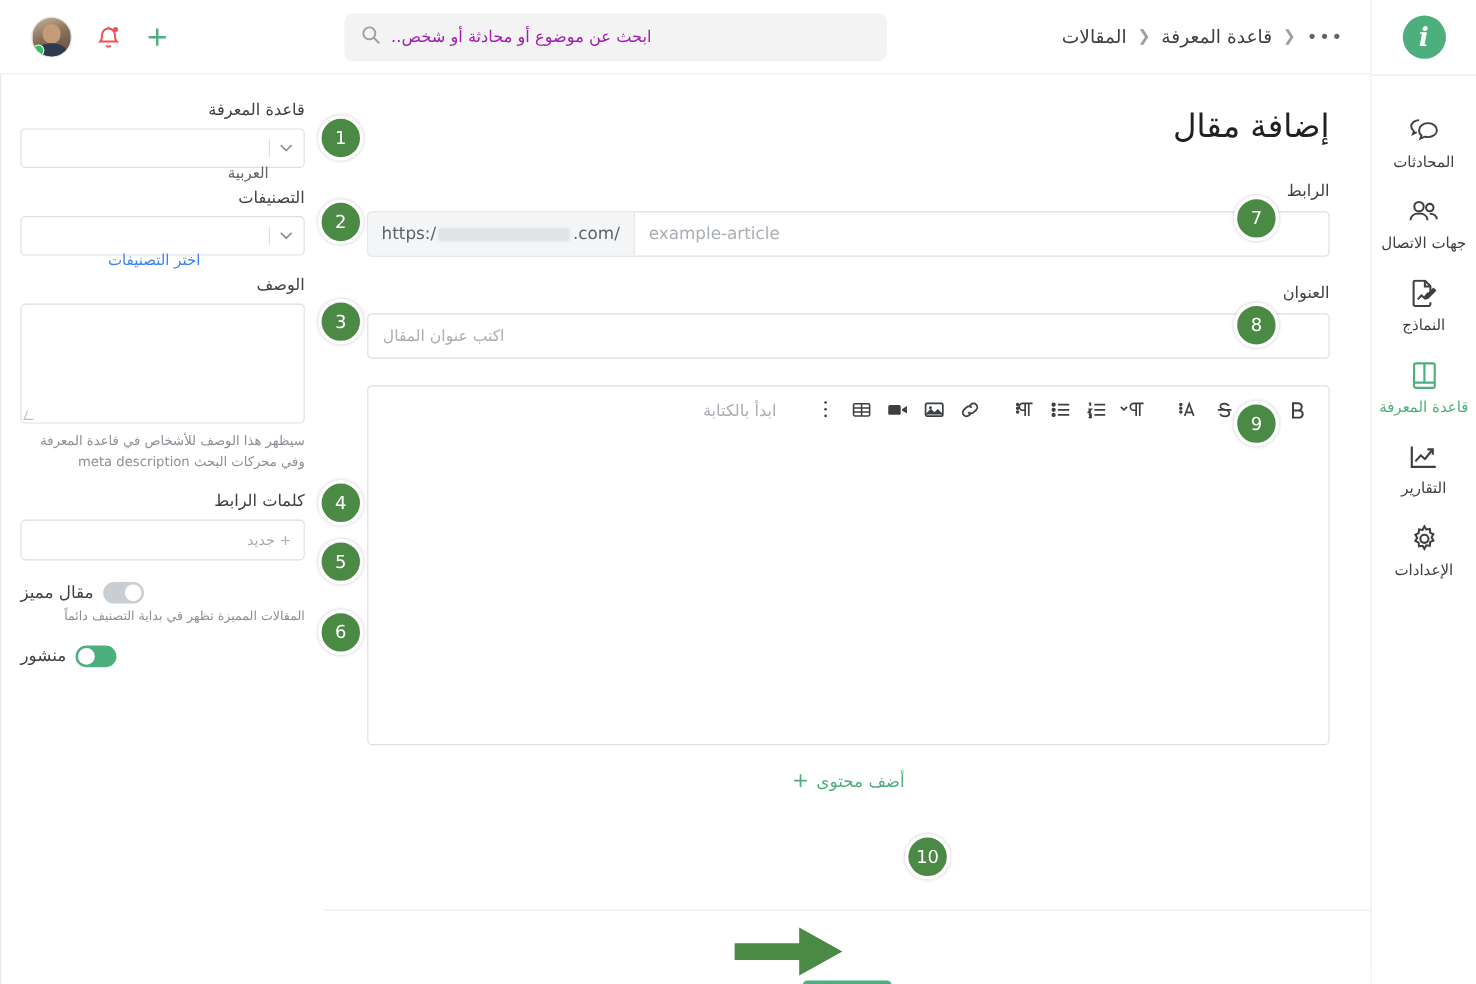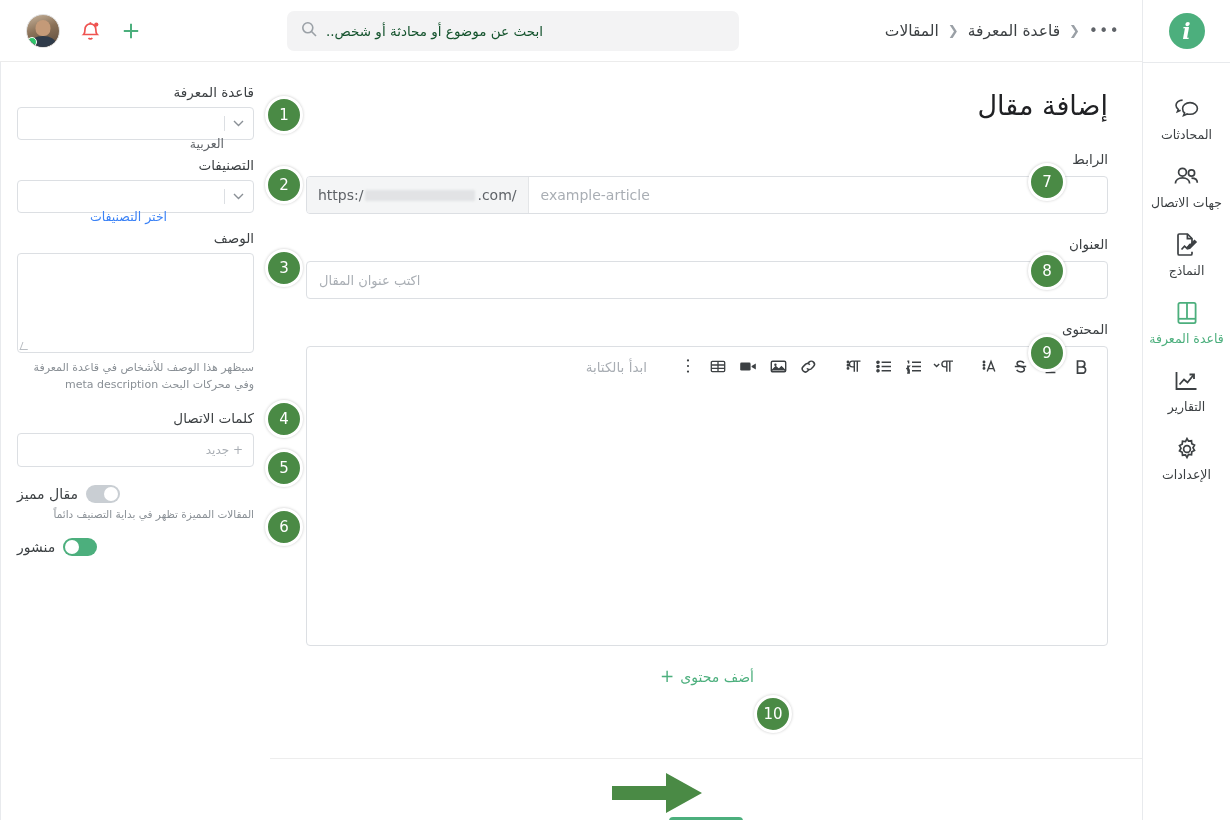--- a/index.html
+++ b/index.html
@@ -47,21 +47,21 @@
   .bc-item { cursor: pointer; white-space: nowrap; }
   .bc-sep { color: #9aa0a6; font-size: 13px; }
   .bc-dots { color: #5f6368; letter-spacing: 1.5px; font-size: 15px; cursor: pointer; }
 
   .search-wrap { margin-right: auto; margin-left: auto; }
   .search-box {
     width: 452px; height: 40px; background: #f3f3f4; border-radius: 7px;
     display: flex; align-items: center; justify-content: flex-end;
     padding: 0 14px; gap: 9px; cursor: text;
   }
-  .search-ph { font-size: 13.5px; color: #14532d; }
+  .search-ph { font-size: 13.5px; color: #a21caf; }
 
   .topleft { display: flex; align-items: center; gap: 20px; margin-left: 26px; flex-direction: row-reverse; }
   .avatar {
     position: relative; width: 34px; height: 34px; border-radius: 50%;
     background: linear-gradient(160deg,#c8b49c 0%,#8a7158 45%,#5a4a3b 100%);
     overflow: hidden; cursor: pointer; border: 1px solid #e0e0e0;
   }
   .avatar::before {
     content: ""; position: absolute; top: 5px; left: 50%; transform: translateX(-50%);
     width: 15px; height: 16px; border-radius: 50% 50% 45% 45%; background: #c49a78;
@@ -351,21 +351,21 @@
 
     <div class="f-group">
       <div class="f-label">الوصف</div>
       <div class="textarea-box">
         <span class="resize-grip"></span>
       </div>
       <div class="helper">سيظهر هذا الوصف للأشخاص في قاعدة المعرفة وفي محركات البحث meta description</div>
     </div>
 
     <div class="f-group">
-      <div class="f-label">كلمات الاتصال</div>
+      <div class="f-label">كلمات الرابط</div>
       <div class="tag-box">
         <span class="tag-ph">+ جديد</span>
       </div>
     </div>
 
     <div>
       <div class="toggle-row">
         <span class="t-label">مقال مميز</span>
         <span class="switch">
             <span class="knob"></span>
@@ -401,21 +401,20 @@
     </div>
 
     <div class="m-block">
       <div class="m-label">العنوان</div>
       <div class="m-input">
         <span class="ph" style="margin-right:auto">اكتب عنوان المقال</span>
       </div>
     </div>
 
     <div class="m-block">
-      <div class="m-label">المحتوى</div>
       <div class="editor">
         <div class="ed-toolbar">
           <span class="tb-btn">
             <svg width="15" height="15" viewBox="0 0 15 15" fill="none" stroke="currentColor" stroke-width="1.7">
                 <path d="M4.5 2h4.3a3 3 0 0 1 0 6H4.5zM4.5 8h5a3.1 3.1 0 0 1 0 6.2h-5z"></path>
               </svg>
           </span>
           <span class="tb-btn">
             <svg width="15" height="15" viewBox="0 0 15 15" fill="none" stroke="currentColor" stroke-width="1.5">
                 <path d="M3.8 2v6.1a3.7 3.7 0 0 0 7.4 0V2"></path>

